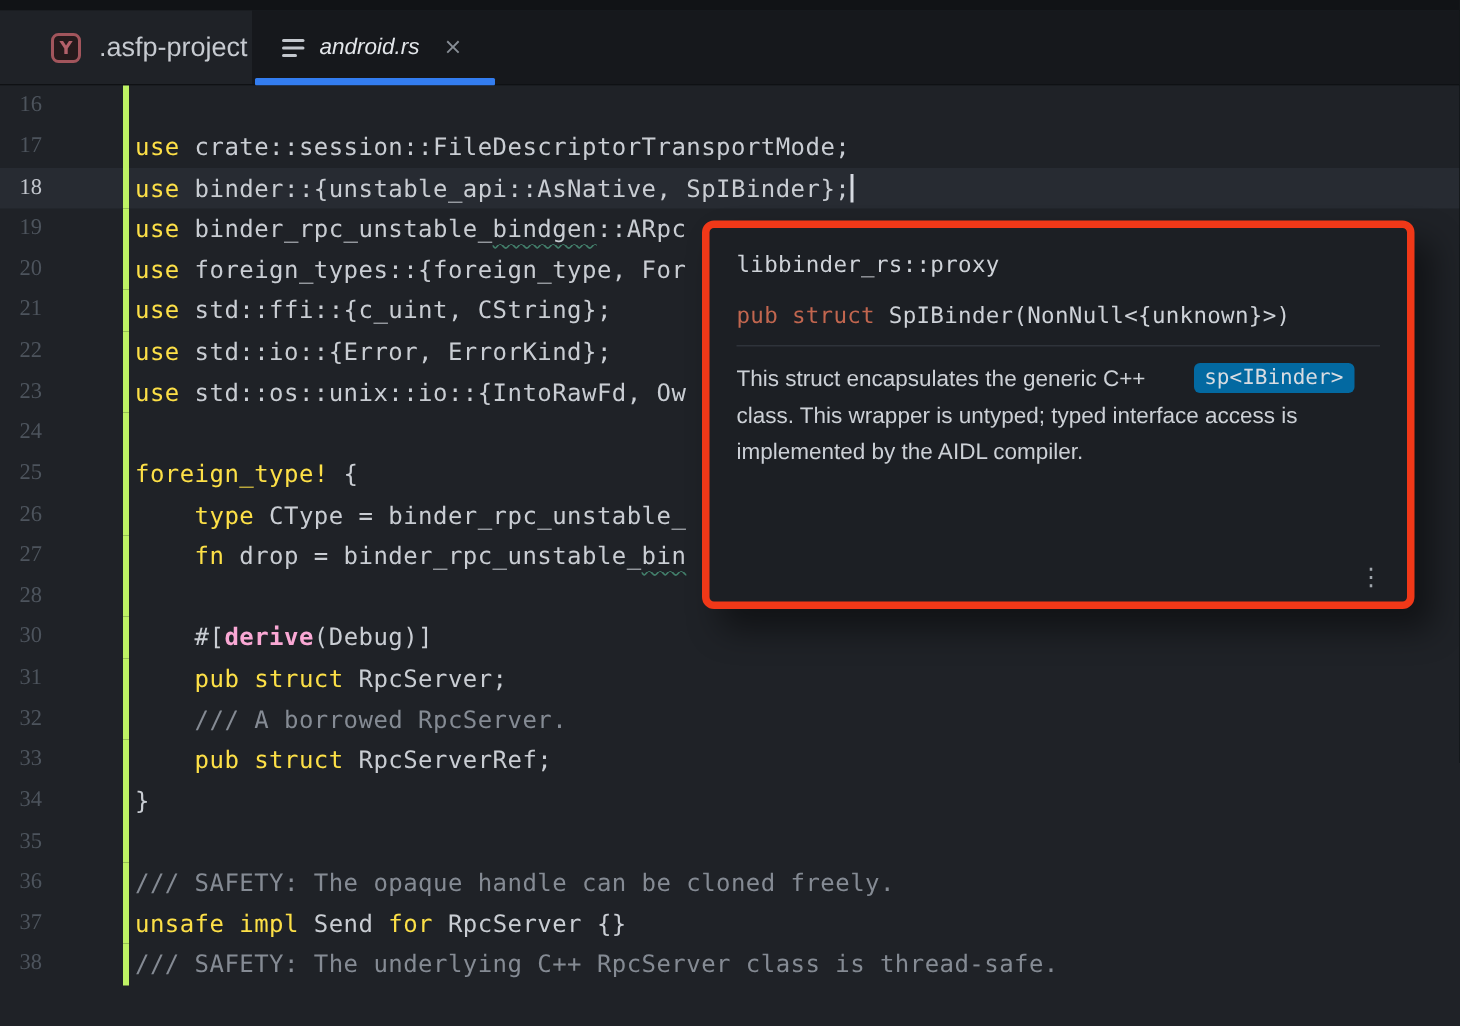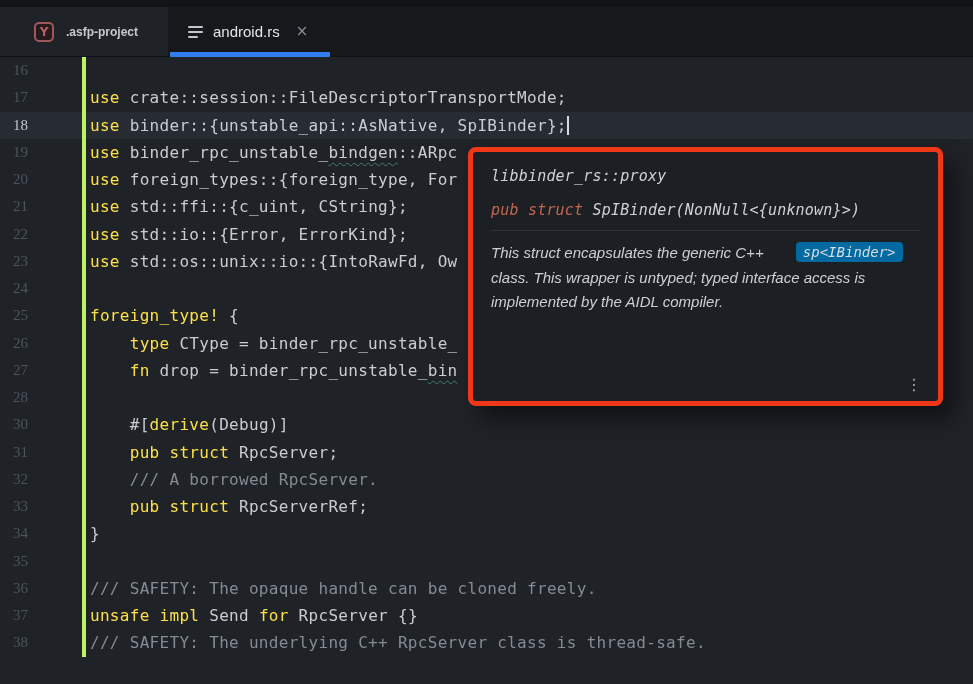--- a/index.html
+++ b/index.html
@@ -17,24 +17,24 @@
   .project-tab {
     width:168px; background:#1f2227; display:flex; align-items:center;
     gap:12px; padding-left:34px; flex:none; cursor:default;
   }
   .project-icon {
     width:20px; height:20px; border:2px solid #a2555c; border-radius:5px;
     color:#b2606a; background:#251a1c; font-family:"DejaVu Sans", sans-serif;
     font-size:12px; font-weight:bold; display:flex; align-items:center; justify-content:center;
     flex:none;
   }
-  .project-label { color:#c6cad0; font-size:12px; white-space:nowrap;font-weight:bold; }
+  .project-label { color:#c6cad0; font-size:18px; white-space:nowrap; }
   .file-tab {
     position:relative; width:164px; display:flex; align-items:center;
-    gap:10px; padding-left:20px; flex:none;
+    gap:10px; padding-left:20px; flex:none;font-style:italic;
   }
   .file-icon { display:flex; flex-direction:column; gap:3px; width:15px; flex:none; }
   .file-icon i { display:block; height:2px; background:#c3c7cd; border-radius:1px; }
   .file-icon i:nth-child(1){ width:15px; }
   .file-icon i:nth-child(2){ width:15px; }
   .file-icon i:nth-child(3){ width:10px; }
   .file-label { color:#e3e6ea; font-size:15px; white-space:nowrap; }
   .tab-close {
     color:#878d95; font-size:15px; margin-left:6px; line-height:1;
     font-family:"DejaVu Sans", sans-serif; cursor:pointer;
@@ -54,37 +54,37 @@
   }
   .row.current .ln { color:#c2c6cd; }
   .code {
     flex:1 1 auto; padding-left:4px;
     font-family:"DejaVu Sans Mono","Liberation Mono",monospace;
     font-size:16px; letter-spacing:0.3px; color:#c9cdd3;
   }
   .tok.kw { color:#fde047; }
   .tok.id { color:#c9cdd3; }
   .tok.cm { color:#858b94; }
-  .tok.at { color:#fde047; }
+  .tok.at { color:#f9a8d4;font-weight:bold; }
   .tok.sq {
     text-decoration:underline; text-decoration-style:wavy;
     text-decoration-color:#42806b; text-decoration-thickness:1px;
     text-underline-offset:4px;
   }
   .cursor {
     display:inline-block; width:2px; height:19px; background:#d6dae1;
     vertical-align:-4px;
   }
   
   .popup {
     position:absolute; left:468px; top:90px; width:475px; height:259px;
     background:#1c1f24; border:5px solid #f03818; border-radius:8px;
     box-shadow:12px 14px 22px rgba(0,0,0,0.45); z-index:5;
   }
-  .popup-inner { position:relative; height:100%; padding:13px 18px 20px 18px;font-style:italic; }
+  .popup-inner { position:relative; height:100%; padding:13px 18px 20px 18px; }
   .popup-title {
     font-family:"DejaVu Sans Mono","Liberation Mono",monospace;
     font-size:15px; letter-spacing:0.2px; color:#ced2d8; line-height:22px;
   }
   .popup-sigblock { margin-top:12px; }
   .popup-size, .popup-sig {
     font-family:"DejaVu Sans Mono","Liberation Mono",monospace;
     font-size:15px; letter-spacing:0.2px; line-height:22px; white-space:pre;
   }
   .popup-size { color:#6e757f; }

